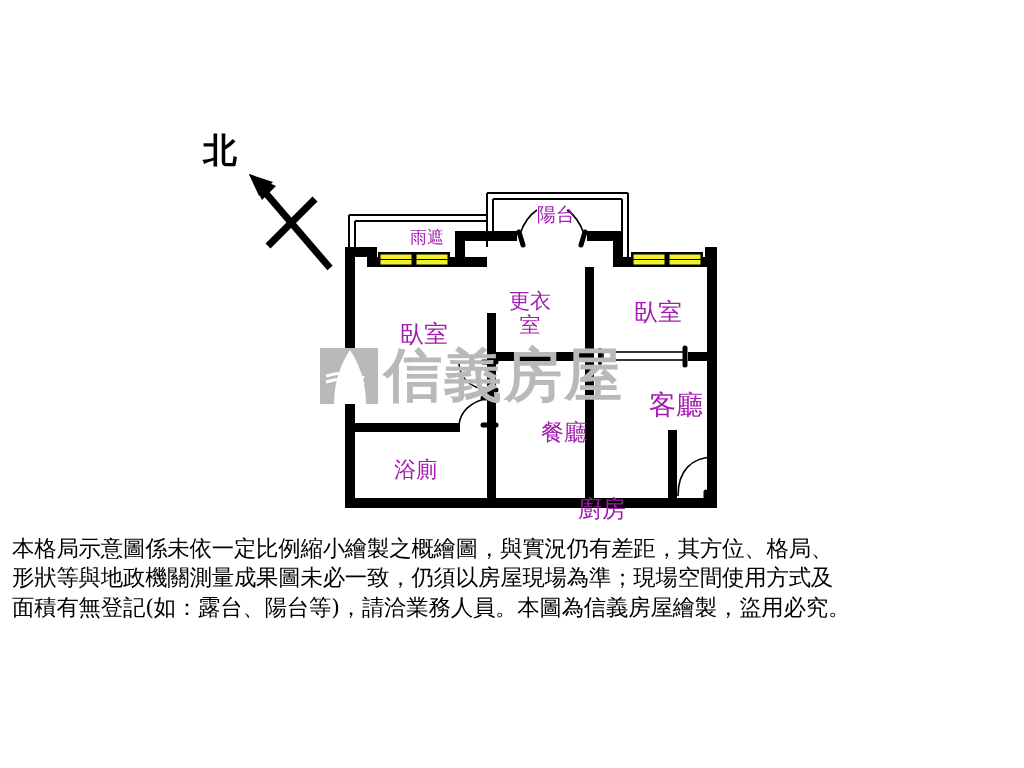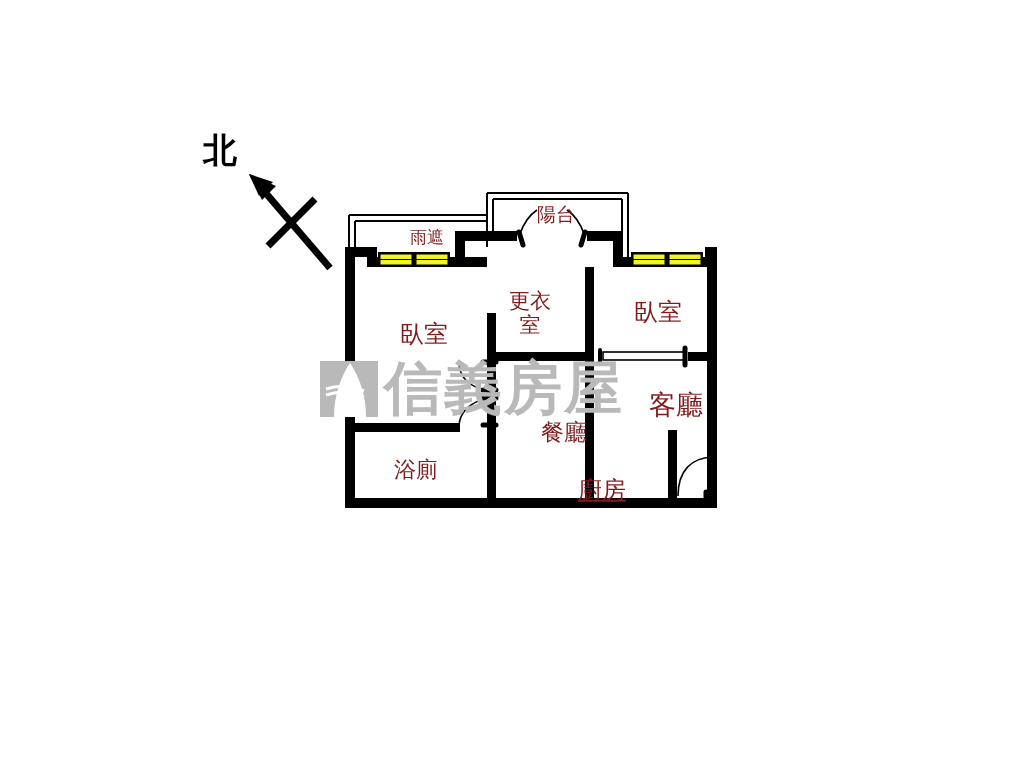--- a/index.html
+++ b/index.html
@@ -36,21 +36,21 @@
   
   #label-layer {
     position: absolute;
     left: 0; top: 0;
     width: 1024px;
     height: 540px;
     pointer-events: none;
   }
   .room-label {
     position: absolute;
-    color: #7f1d1d;
+    color: #a21caf;
     font-family: "DejaVu Serif", "Liberation Serif", serif;
     white-space: pre;
     line-height: 1.02;
     text-align: center;
     letter-spacing: 0px;
   }
 
   
   .compass-label {
     position: absolute;
@@ -62,21 +62,20 @@
   }
 
   
   #watermark {
     position: absolute;
     left: 320px;
     top: 340px;
     width: 390px;
     height: 95px;
     pointer-events: none;
-    margin-top: 13px;
   }
   #wm-brand {
     position: absolute;
     left: 0; top: 0;
     width: 390px;
     height: 72px;
     font-family: "DejaVu Sans", "Liberation Sans", sans-serif;
     font-size: 58px;
     font-weight: bold;
     color: #b9b9b9;
@@ -262,29 +261,34 @@
 室</div>
 
     <div class="room-label" style="left:658px; top:312px; font-size:24px; transform:translate(-50%,-50%);">臥室</div>
 
     <div class="room-label" style="left:676px; top:405px; font-size:27px; transform:translate(-50%,-50%);">客廳</div>
 
     <div class="room-label" style="left:564px; top:433px; font-size:23px; transform:translate(-50%,-50%);">餐廳</div>
 
     <div class="room-label" style="left:416px; top:470px; font-size:22px; transform:translate(-50%,-50%);text-align:center;">浴廁</div>
 
-    <div class="room-label" style="left:602px; top:490px; font-size:24px; transform:translate(-50%,-50%);text-decoration:underline;">廚房</div>
+    <div class="room-label" style="left:602px; top:509px; font-size:24px; transform:translate(-50%,-50%);">廚房</div>
   </div>
 
   <div id="watermark">
     <div id="wm-brand">
       <svg id="wm-mark" viewBox="0 0 60 60">
         <rect x="0" y="2" width="58" height="56" fill="#b9b9b9"></rect>
         <path d="M 14,58 C 14,34 22,16 30,4 C 38,16 46,34 46,58 Z" fill="#ffffff"></path>
         <path d="M 6,30 C 18,26 30,26 44,32" stroke="#ffffff" stroke-width="3" fill="none"></path>
         <path d="M 6,36 C 18,32 30,32 44,38" stroke="#ffffff" stroke-width="3" fill="none"></path>
       </svg>
       <span>信義房屋</span>
     </div>
   </div>
 
+  <div id="disclaimer">
+    <div>本格局示意圖係未依一定比例縮小繪製之概繪圖，與實況仍有差距，其方位、格局、</div>
+    <div>形狀等與地政機關測量成果圖未必一致，仍須以房屋現場為準；現場空間使用方式及</div>
+    <div>面積有無登記(如：露台、陽台等)，請洽業務人員。本圖為信義房屋繪製，盜用必究。</div>
+  </div>
 
 </div>
 
 </body></html>

